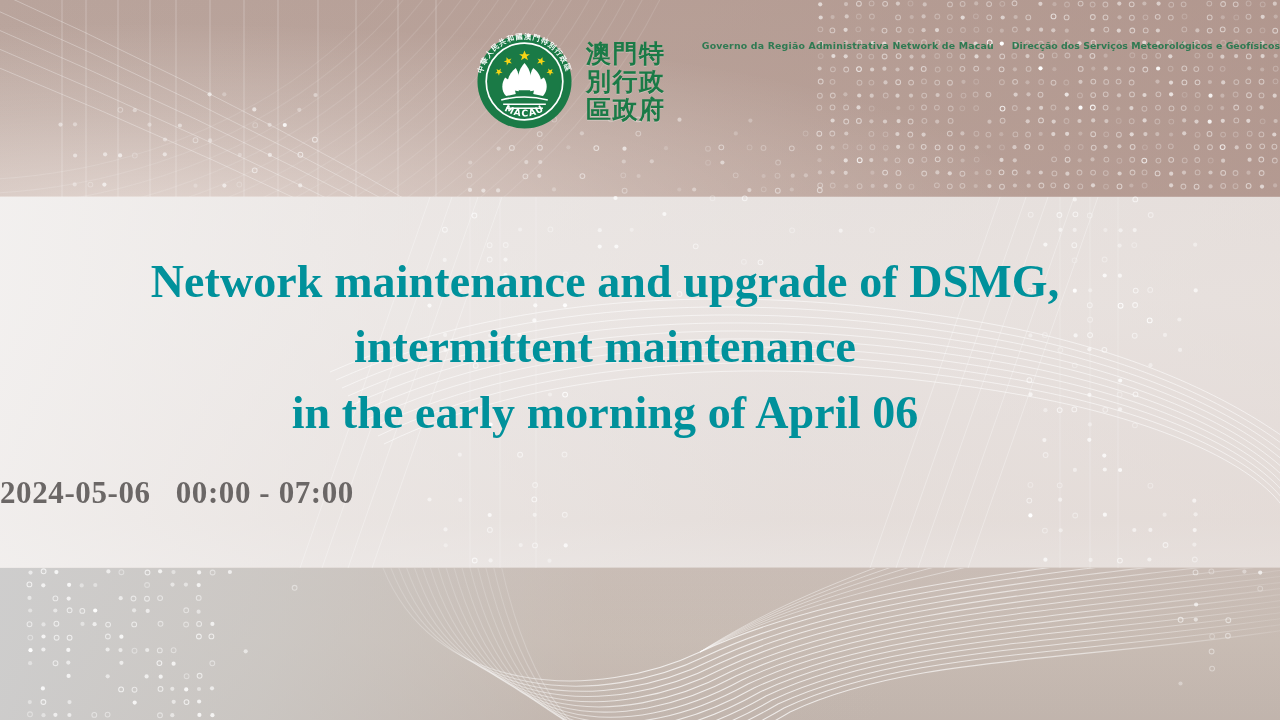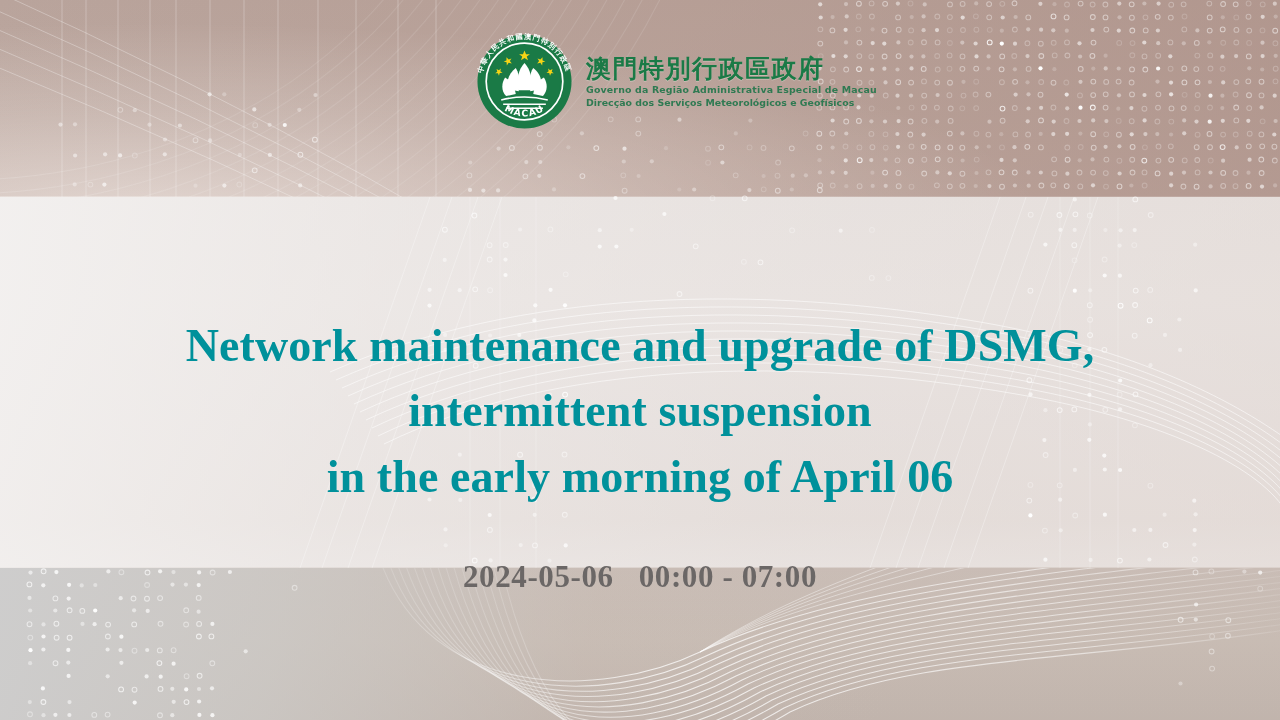--- a/index.html
+++ b/index.html
@@ -58,54 +58,54 @@
 
   
   .layer{ position:absolute; inset:0; width:1280px; height:720px; pointer-events:none; }
 
   
   .logo-wrap{
     position:absolute; left:476px; top:33px;
     display:flex; align-items:center; gap:13px;
   }
   .emblem{ width:97px; height:97px; flex:0 0 auto; }
-  .logo-text{ display:flex; flex-direction:column; justify-content:center; gap:1px; }
+  .logo-text{ display:flex; justify-content:center; gap:18px; }
   .ln-cn{
     font-family:"DejaVu Sans", sans-serif;
     font-size:25px; font-weight:700; letter-spacing:1.5px;
     color:#1a7a46; line-height:1.12;
     text-shadow:0 1px 0 rgba(255,255,255,.25);
   }
   .ln-cn.big{ font-size:29px; letter-spacing:1.2px; }
   .ln-pt{
     font-family:"DejaVu Sans", sans-serif;
     font-size:9.4px; font-weight:700; letter-spacing:.18px;
     color:#2f7a52; line-height:1.25; white-space:nowrap;
   }
   .ln-pt.wide{ letter-spacing:.02px; }
 
   
   .notice{
     position:absolute; left:0; top:197px; width:1280px; height:371px;
-    display:flex; flex-direction:column; align-items:center; justify-content:flex-start;
-    padding-top:116px;
+    display:flex; flex-direction:column; align-items:flex-start; justify-content:flex-start;
+    padding-top:52px;
   }
   .title{
     font-family:"Liberation Serif", serif;
     font-weight:700;
     font-size:46px;
     line-height:1.42;
     color:#00919b;
     text-align:center;
     letter-spacing:.1px;
     width:1210px;
   }
   .title .l2{ display:block; }
   .datetime{
-    margin-top:50px;
+    margin-top:30px;
     font-family:"Liberation Serif", serif;
     font-weight:700;
     font-size:31px;
     letter-spacing:.6px;
     color:#6b6766;
     text-align:center;
     white-space:pre;
   }
 </style>
 </head>
@@ -1212,27 +1212,27 @@
       <defs>
         <path id="botArc" d="M 100 100 m -72,0 a 72,72 0 0,0 144,0" fill="none"></path>
       </defs>
       <text font-family="DejaVu Sans, sans-serif" font-size="19" font-weight="700" fill="#ffffff" letter-spacing="2.4" text-anchor="middle">
         <textPath href="#botArc" startOffset="50%">MACAU</textPath>
       </text>
     </svg>
 
     <div class="logo-text">
       <div class="ln-cn">澳門特別行政區政府</div>
-      <div class="ln-pt">Governo da Região Administrativa Especial de Macau</div>
+      <div class="ln-pt">Governo da Região Administrativa Network de Macau</div>
       <div class="ln-pt wide">Direcção dos Serviços Meteorológicos e Geofísicos</div>
     </div>
   </div>
 
   <div class="notice">
     <div class="title">
       <span class="l2">Network maintenance and upgrade of DSMG,</span>
-      <span class="l2">intermittent suspension</span>
+      <span class="l2">intermittent maintenance</span>
       <span class="l2">in the early morning of April 06</span>
     </div>
     <div class="datetime">2024-05-06   00:00 - 07:00</div>
   </div>
 
 </div>
 
 </body></html>

